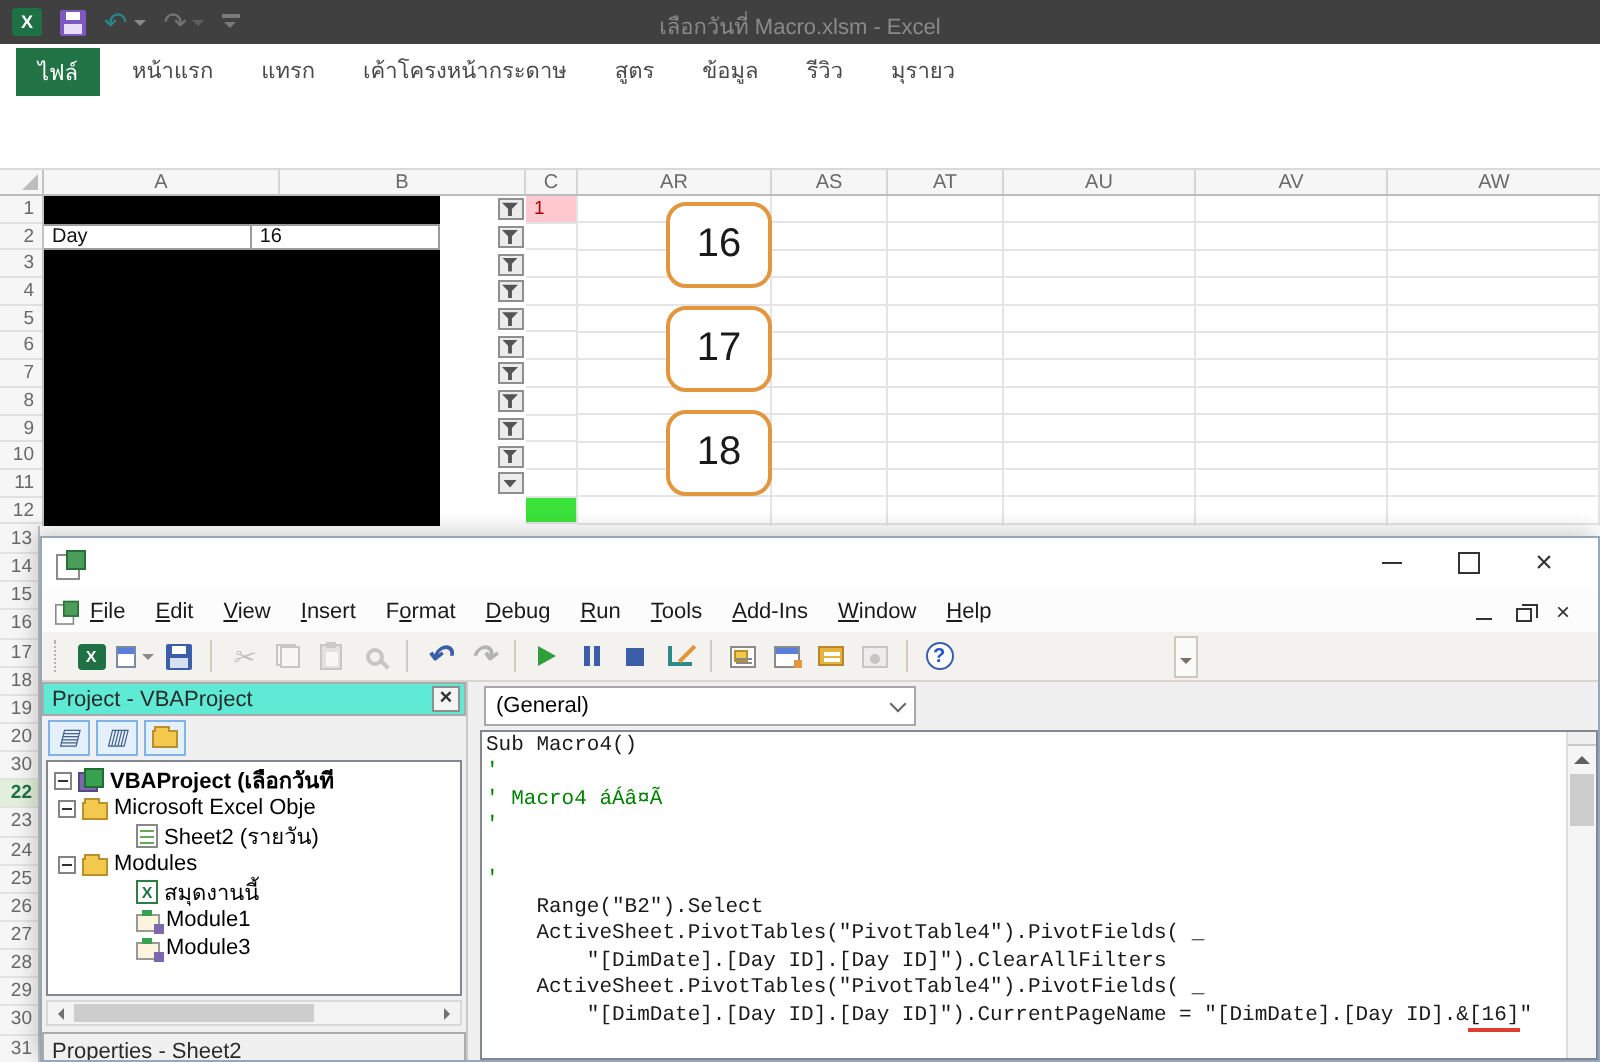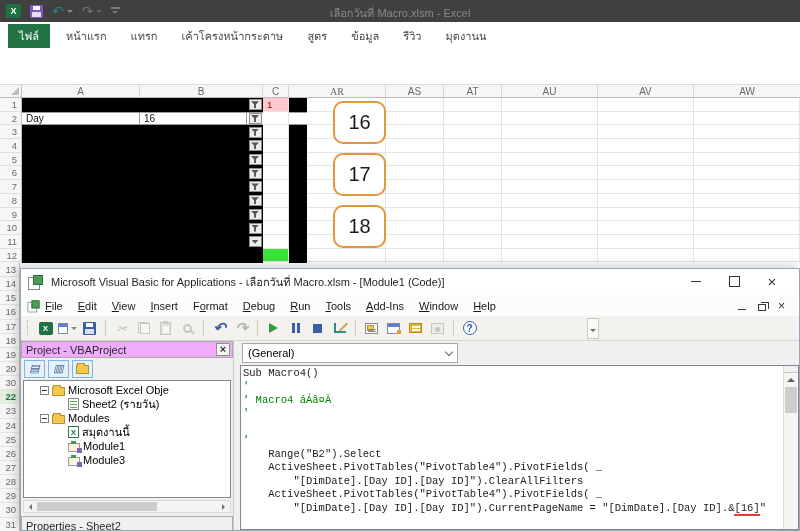--- a/index.html
+++ b/index.html
@@ -47,32 +47,32 @@
   .fb-enter::after{content:"\2713";}
   .fb-fx{left:150px;color:#6f6f6f;font:italic bold 13px "Liberation Serif",serif;}
   .formula-input{position:absolute;left:178px;right:2px;top:5px;height:23px;background:#fff;border:1px solid #e5e5e5;}
 
   
   .xl-cols{position:absolute;top:84px;left:0;right:0;height:14px;display:flex;background:#f6f6f6;
            border-top:1px solid #d9d9d9;border-bottom:1px solid #bdbdbd;font-size:10px;color:#696969;}
   .colh{flex:none;text-align:center;line-height:13px;border-right:1px solid #d5d5d5;}
   .corner{flex:none;width:22px;position:relative;border-right:1px solid #c3c3c3;}
   .corner::after{content:"";position:absolute;right:2px;bottom:2px;border-left:8px solid transparent;border-bottom:8px solid #bdbdbd;}
-  .c1{width:118px;}.c2{width:123px;}.c3{width:26px;}.c4{width:97px;font-family:Liberation Serif, serif;}.c5{width:58px;}
+  .c1{width:118px;}.c2{width:123px;}.c3{width:26px;}.c4{width:97px;}.c5{width:58px;}
   .c6{width:58px;}.c7{width:96px;}.c8{width:96px;}.c9{width:106px;border-right:none;}
 
   .row-numbers{position:absolute;left:0;top:98px;width:22px;height:165px;background:#f6f6f6;border-right:1px solid #c3c3c3;}
   .rnum{height:13.7px;line-height:13.7px;font-size:9.5px;color:#696969;text-align:right;padding-right:4px;border-bottom:1px solid #e0e0e0;}
 
   .grid-right{position:absolute;left:289px;top:98px;width:511px;height:165px;display:flex;
               background:repeating-linear-gradient(to bottom,#fff 0 12.7px,#e4e4e4 12.7px 13.7px);}
   .grid-right i{display:block;height:100%;border-right:1px solid #e4e4e4;}
   .g0{width:97px;}.g1{width:58px;}.g2{width:58px;}.g3{width:96px;}.g4{width:96px;}.g5{width:106px;border-right:none;}
 
-  .left-block{position:absolute;left:22px;top:98px;width:285px;height:165px;background:#000;}
+  .left-block{position:absolute;left:22px;top:98px;width:198px;height:165px;background:#000;}
   .blk-row{height:13.7px;display:flex;background:#000;}
   .blk-row.white{background:#fff;border-top:1px solid #9b9b9b;border-bottom:1px solid #9b9b9b;}
   .cell{height:100%;font-size:10px;color:#111;line-height:12px;padding:0 0 0 4px;}
   .cell.a2{width:118px;border-right:1px solid #9b9b9b;}
   .cell.b2{width:107px;border-right:1px solid #9b9b9b;}
 
   .filter-strip{position:absolute;left:247px;top:98px;width:16px;height:165px;}
   .fslot{height:13.7px;display:flex;align-items:center;justify-content:center;}
   .fbtn{width:13px;height:11px;background:#ececec;border:1px solid #8f8f8f;display:flex;align-items:center;justify-content:center;}
   .f-funnel{width:8px;height:7px;background:#555;clip-path:polygon(0 0,100% 0,62% 45%,62% 100%,38% 100%,38% 45%);}
@@ -163,38 +163,38 @@
   .t-object-browser::after{content:"";position:absolute;left:3px;top:3px;width:5px;height:5px;border-radius:50%;background:#8a8a8a;}
   .t-help{width:14px;height:14px;border-radius:50%;border:1px solid #3a5fa8;background:#fff;color:#2255cc;font:bold 10px/13px "Liberation Sans",sans-serif;text-align:center;}
   .t-help::after{content:"?";}
   .tb-end{position:absolute;left:566px;top:2px;width:12px;height:21px;background:#fafaf8;border:1px solid #cfc9bd;}
   .tb-end::after{content:"";position:absolute;left:2px;bottom:3px;border:3.5px solid transparent;border-top-color:#77715f;}
 
   .vba-body{position:absolute;top:72px;left:0;right:0;bottom:0;}
 
   
   .proj-panel{position:absolute;left:0;top:0;width:213px;bottom:0;background:#f0f0f0;border-right:1px solid #c9c9c9;}
-  .panel-caption{height:17px;border:1px solid #aaa;background:#f0abfc;display:flex;align-items:center;
+  .panel-caption{height:17px;border:1px solid #aaa;background:#5eead4;display:flex;align-items:center;
                  justify-content:space-between;padding:0 2px 0 4px;font-size:11px;color:#2a2a2a;}
   .cap-close{width:14px;height:13px;border:1px solid #8f8f8f;background:#f4f4f4;font:bold 9px/11px "Liberation Sans",sans-serif;
              text-align:center;color:#333;}
   .cap-close::after{content:"\00D7";font-size:11px;}
   .proj-toolbar{height:21px;display:flex;align-items:center;gap:3px;padding:1px 3px;}
   .pbtn{width:21px;height:18px;border:1px solid #7eb4ea;background:#e4f0fb;display:flex;align-items:center;justify-content:center;}
   .p-view-code{font-size:11px;color:#46608a;}
   .p-view-code::after{content:"\25A4";}
   .p-view-object{font-size:11px;color:#46608a;}
   .p-view-object::after{content:"\25A5";}
   .p-folder{width:13px;height:9px;background:#f2c94c;border:1px solid #b8902e;position:relative;margin-top:2px;}
   .p-folder::before{content:"";position:absolute;left:0;top:-3px;width:6px;height:2px;background:#f2c94c;border:1px solid #b8902e;border-bottom:none;}
   .proj-tree{margin:1px 2px 0 2px;height:118px;background:#fff;border:1px solid #828790;overflow:hidden;padding:2px 0 0 1px;}
   .titem{display:flex;align-items:center;gap:3px;height:14px;font-size:11px;color:#000;white-space:nowrap;}
   .titem.bold .tlabel{font-weight:bold;}
   .titem.lvl0{padding-left:2px;}
-  .titem.lvl1{padding-left:15px;}
+  .titem.lvl1{padding-left:4px;}
   .titem.lvl2{padding-left:31px;}
   .exp{width:9px;height:9px;border:1px solid #848484;background:#fff;position:relative;flex:none;}
   .exp::after{content:"";position:absolute;left:1px;right:1px;top:3px;height:1px;background:#333;}
   .exp-sp{width:9px;flex:none;}
   .ti{flex:none;display:inline-block;}
   .ti-project{width:13px;height:12px;position:relative;}
   .ti-project::before{content:"";position:absolute;left:0;bottom:0;width:8px;height:8px;background:#7b68ae;border:1px solid #554a80;}
   .ti-project::after{content:"";position:absolute;right:0;top:0;width:8px;height:8px;background:#36a14e;border:1px solid #1e6e34;}
   .ti-folder{width:13px;height:9px;background:#f2c94c;border:1px solid #b8902e;position:relative;margin-top:2px;}
   .ti-folder::before{content:"";position:absolute;left:0;top:-3px;width:6px;height:2px;background:#f2c94c;border:1px solid #b8902e;border-bottom:none;}
@@ -255,21 +255,21 @@
 
   <div class="xl-tabs">
     <div class="file-tab">ไฟล์</div>
     <div class="tab-list">
         <div class="xl-tab">หน้าแรก</div>
         <div class="xl-tab">แทรก</div>
         <div class="xl-tab">เค้าโครงหน้ากระดาษ</div>
         <div class="xl-tab">สูตร</div>
         <div class="xl-tab">ข้อมูล</div>
         <div class="xl-tab">รีวิว</div>
-        <div class="xl-tab">มุดงานน</div>
+        <div class="xl-tab">มุรายว</div>
       </div>
   </div>
 
 
   <div class="xl-cols">
     <div class="corner"></div>
   <div class="colh c1">A</div>
       <div class="colh c2">B</div>
       <div class="colh c3">C</div>
       <div class="colh c4">AR</div>
@@ -421,21 +421,20 @@
       <div class="srow">28</div>
       <div class="srow">29</div>
       <div class="srow">30</div>
       <div class="srow">31</div>
     </div>
 
   <div class="vba-window">
 
     <div class="vba-titlebar">
       <span class="vb-icon"></span>
-      <span class="vba-title-text">Microsoft Visual Basic for Applications - เลือกวันที่ Macro.xlsm - [Module1 (Code)]</span>
       <span class="wbtn wb-min"></span>
       <span class="wbtn wb-max"></span>
       <span class="wbtn wb-close"></span>
     </div>
 
     <div class="vba-menubar">
       <span class="vb-icon small"></span>
       <div class="menubar-items">
           <span class="vmenu"><u>F</u>ile</span>
           <span class="vmenu"><u>E</u>dit</span>
@@ -535,20 +534,25 @@
               <i class="p-view-code"></i>
             </span>
           <span class="pbtn">
               <i class="p-view-object"></i>
             </span>
           <span class="pbtn">
               <i class="p-folder"></i>
             </span>
         </div>
         <div class="proj-tree">
+            <div class="titem lvl0 bold">
+              <i class="exp"></i>
+              <i class="ti ti-project"></i>
+              <span class="tlabel">VBAProject (เลือกวันที</span>
+            </div>
             <div class="titem lvl1">
               <i class="exp"></i>
               <i class="ti ti-folder"></i>
               <span class="tlabel">Microsoft Excel Obje</span>
             </div>
             <div class="titem lvl2">
               <i class="exp-sp"></i>
               <i class="ti ti-sheet"></i>
               <span class="tlabel">Sheet2 (รายวัน)</span>
             </div>

